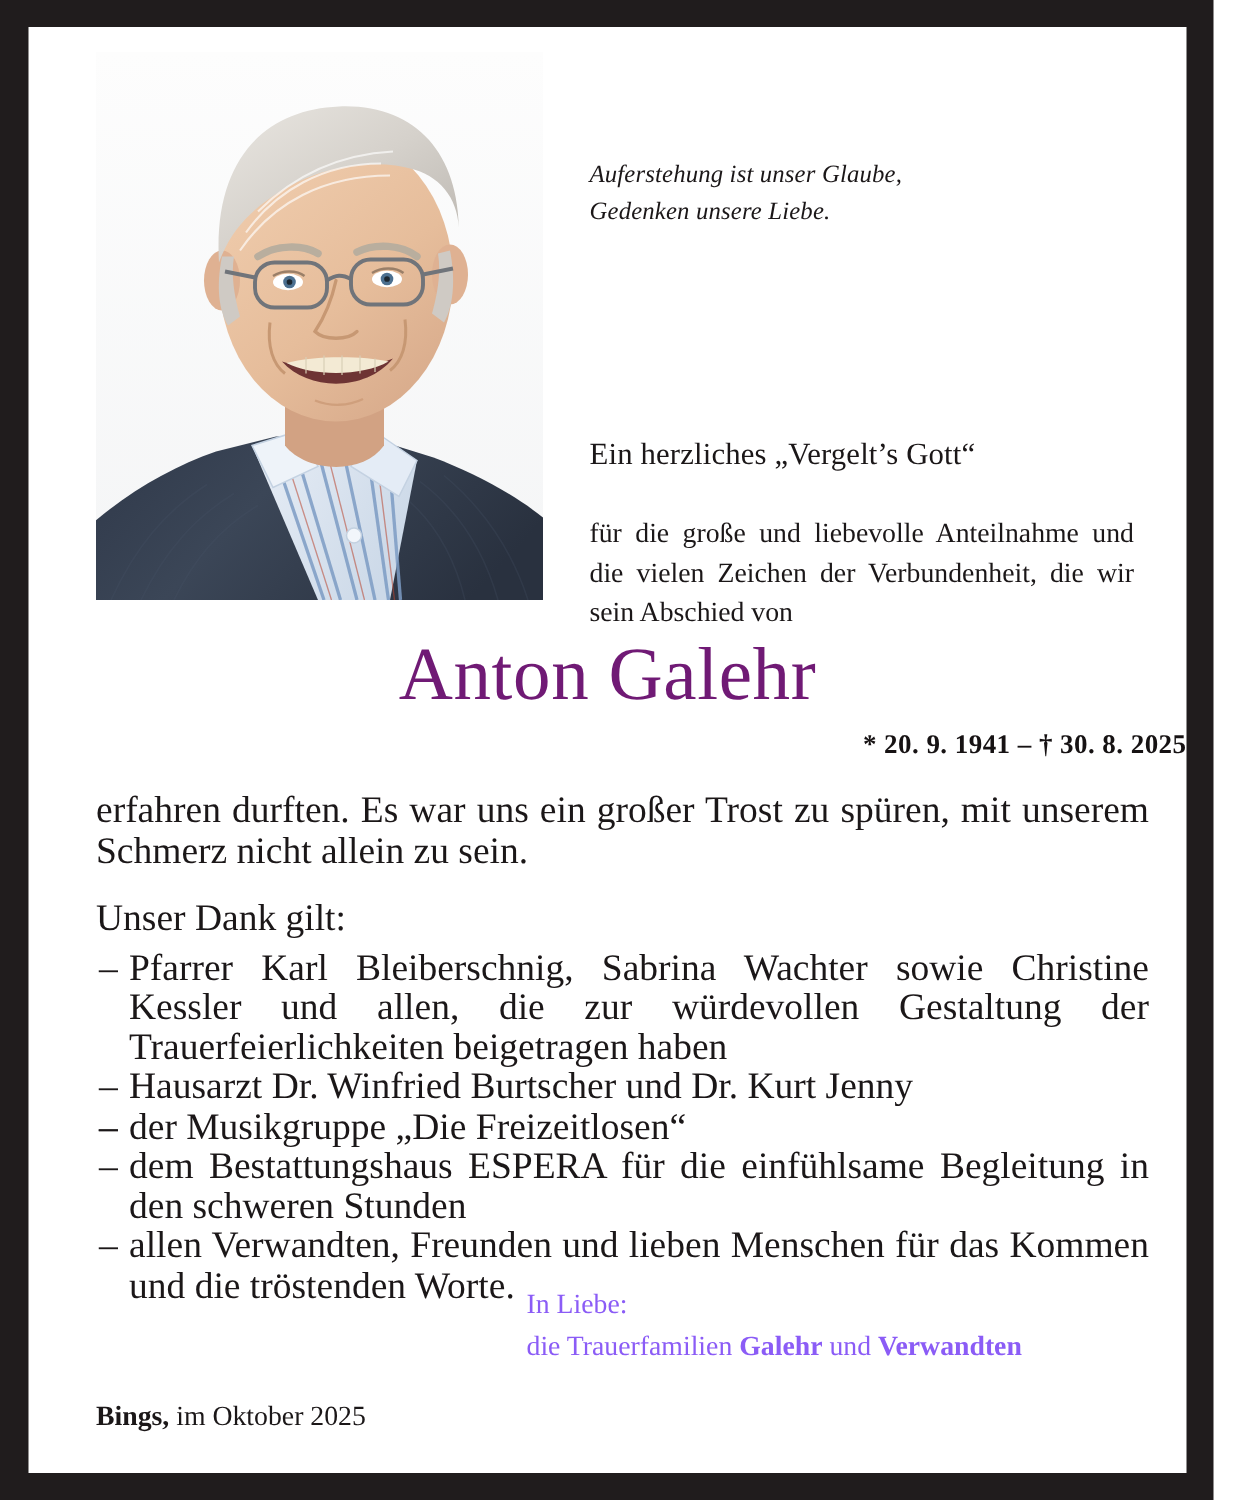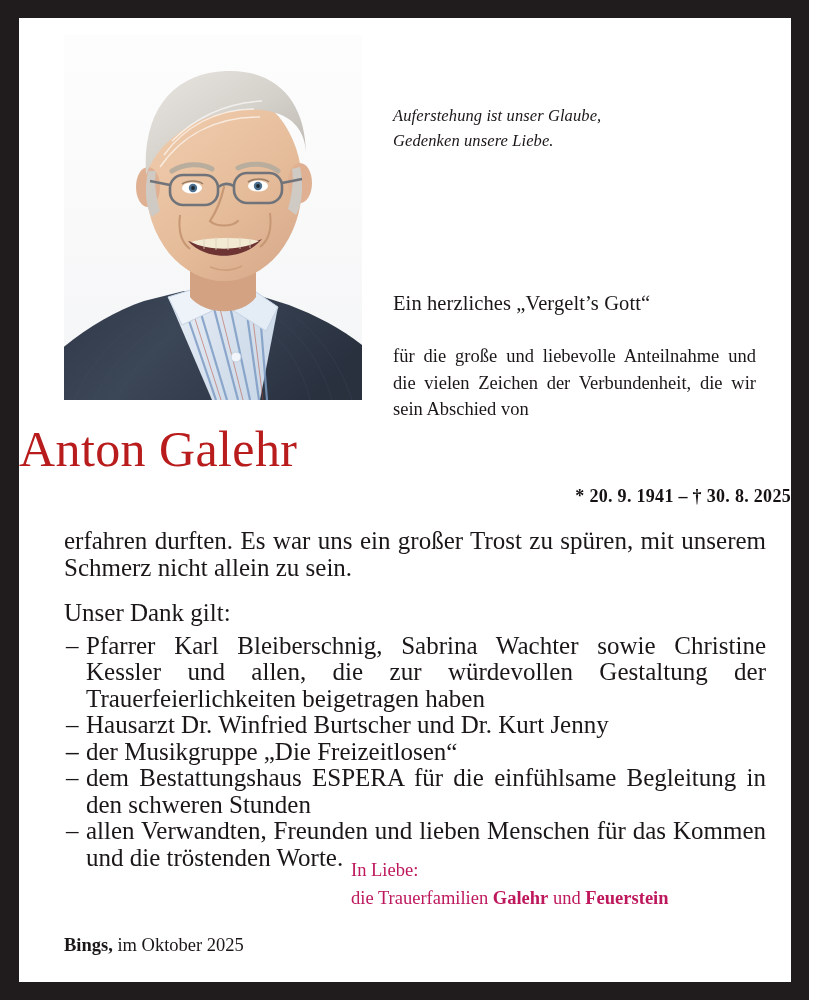--- a/index.html
+++ b/index.html
@@ -64,24 +64,24 @@
     text-align:justify;
     text-align-last:left;
     hyphens:manual;
   }
 
   
   #name {
     position:absolute;
     left:0; top:402px;
     width:100%;
-    text-align:left;
+    text-align:center;
     font-size:50px;
     line-height:58px;
-    color:#b91c1c;
+    color:#701a75;
     letter-spacing:.4px;
   }
   #dates {
     position:absolute;
     left:0; top:466px;
     width:100%;
     text-align:right;
     font-size:18px;
     font-weight:bold;
     line-height:24px;
@@ -117,21 +117,21 @@
     position:absolute;
     left:2px; top:0;
   }
 
   
   #signature {
     position:absolute;
     left:332px; top:838px;
     font-size:18.5px;
     line-height:28px;
-    color:#be185d;
+    color:#8b5cf6;
   }
   #signature b { font-weight:bold; }
 
   #place {
     position:absolute;
     left:45px; top:914px;
     font-size:18.5px;
     line-height:26px;
     color:#1b1718;
   }
@@ -291,21 +291,21 @@
           <li><span class="dash">–</span></li>
           <li><span class="dash">–</span><span>der Musikgruppe „Die Freizeitlosen“</span></li>
           <li><span class="dash">–</span><span>dem Bestattungshaus ESPERA für die einfühlsame Begleitung in den schweren Stunden</span></li>
           <li><span class="dash">–</span><span>allen Verwandten, Freunden und lieben Menschen für das Kommen und die tröstenden Worte.</span></li>
         </ul>
     </div>
 
     <div id="signature">
       <div>In Liebe:</div>
       <div>
-        <span>die Trauerfamilien </span><b>Galehr</b><span> und </span><b>Feuerstein</b>
+        <span>die Trauerfamilien </span><b>Galehr</b><span> und </span><b>Verwandten</b>
       </div>
     </div>
 
     <div id="place">
       <b>Bings,</b><span> im Oktober 2025</span>
     </div>
 
   </div>
 </div>
 

